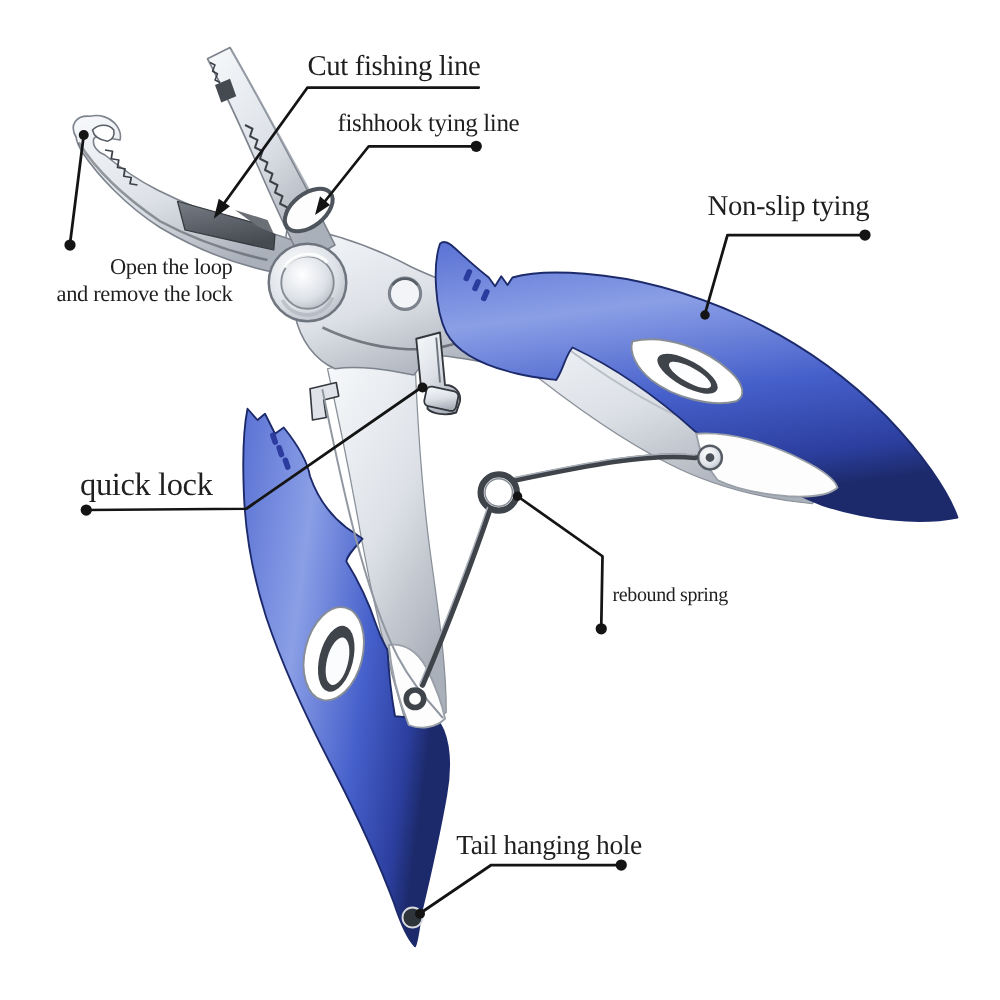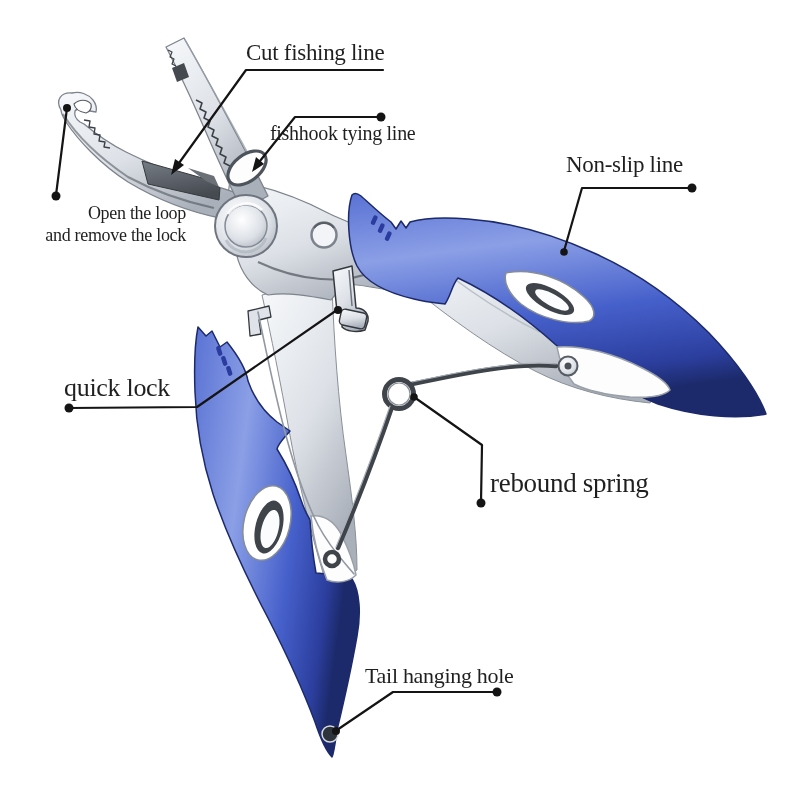--- a/index.html
+++ b/index.html
@@ -7,24 +7,24 @@
     position:relative;width:800px;height:800px;overflow:hidden;
     background:var(--bg,#ffffff);
     font-family:Liberation Serif, serif;
   }
   .stage svg{position:absolute;left:0;top:0;}
   .label{
     position:absolute;color:var(--label-text,#1f1f1f);
     white-space:nowrap;font-weight:400;letter-spacing:-0.3px;
   }
   .lbl-cut{left:246px;top:40px;font-size:23px;}
-  .lbl-fishhook{left:270px;top:88px;font-size:20px;margin-top:34px;}
+  .lbl-fishhook{left:270px;top:88px;font-size:20px;}
   .lbl-nonslip{left:566px;top:152px;font-size:23px;}
   .lbl-quick{left:64px;top:373px;font-size:26px;text-align:right;}
-  .lbl-rebound{left:490px;top:468px;font-size:27px;}
+  .lbl-rebound{left:490px;top:468px;font-size:16px;}
   .lbl-tail{left:365px;top:663px;font-size:22px;}
   .lbl-openloop{
     left:4px;top:203px;width:182px;text-align:right;
     font-size:18px;line-height:1.2;white-space:normal;
   }
   .lbl-openloop span{display:block;}
 </style>
 </head>
 <body>
 
@@ -194,21 +194,21 @@
     <path d="M497,692 L393,692 L337,730"></path>
     <circle cx="497" cy="692" r="4.5" fill="var(--leader-line,#141414)" stroke="none"></circle>
     <circle cx="336" cy="731" r="4" fill="var(--leader-line,#141414)" stroke="none"></circle>
   </g>
 </svg>
 
 <div class="label lbl-cut">Cut fishing line</div>
 
 <div class="label lbl-fishhook">fishhook tying line</div>
 
-<div class="label lbl-nonslip">Non-slip line</div>
+<div class="label lbl-nonslip">Non-slip tying</div>
 
 <div class="label lbl-openloop">
   <span>Open the loop</span>
   <span>and remove the lock</span>
 </div>
 
 <div class="label lbl-quick">quick lock</div>
 
 <div class="label lbl-rebound">rebound spring</div>
 

